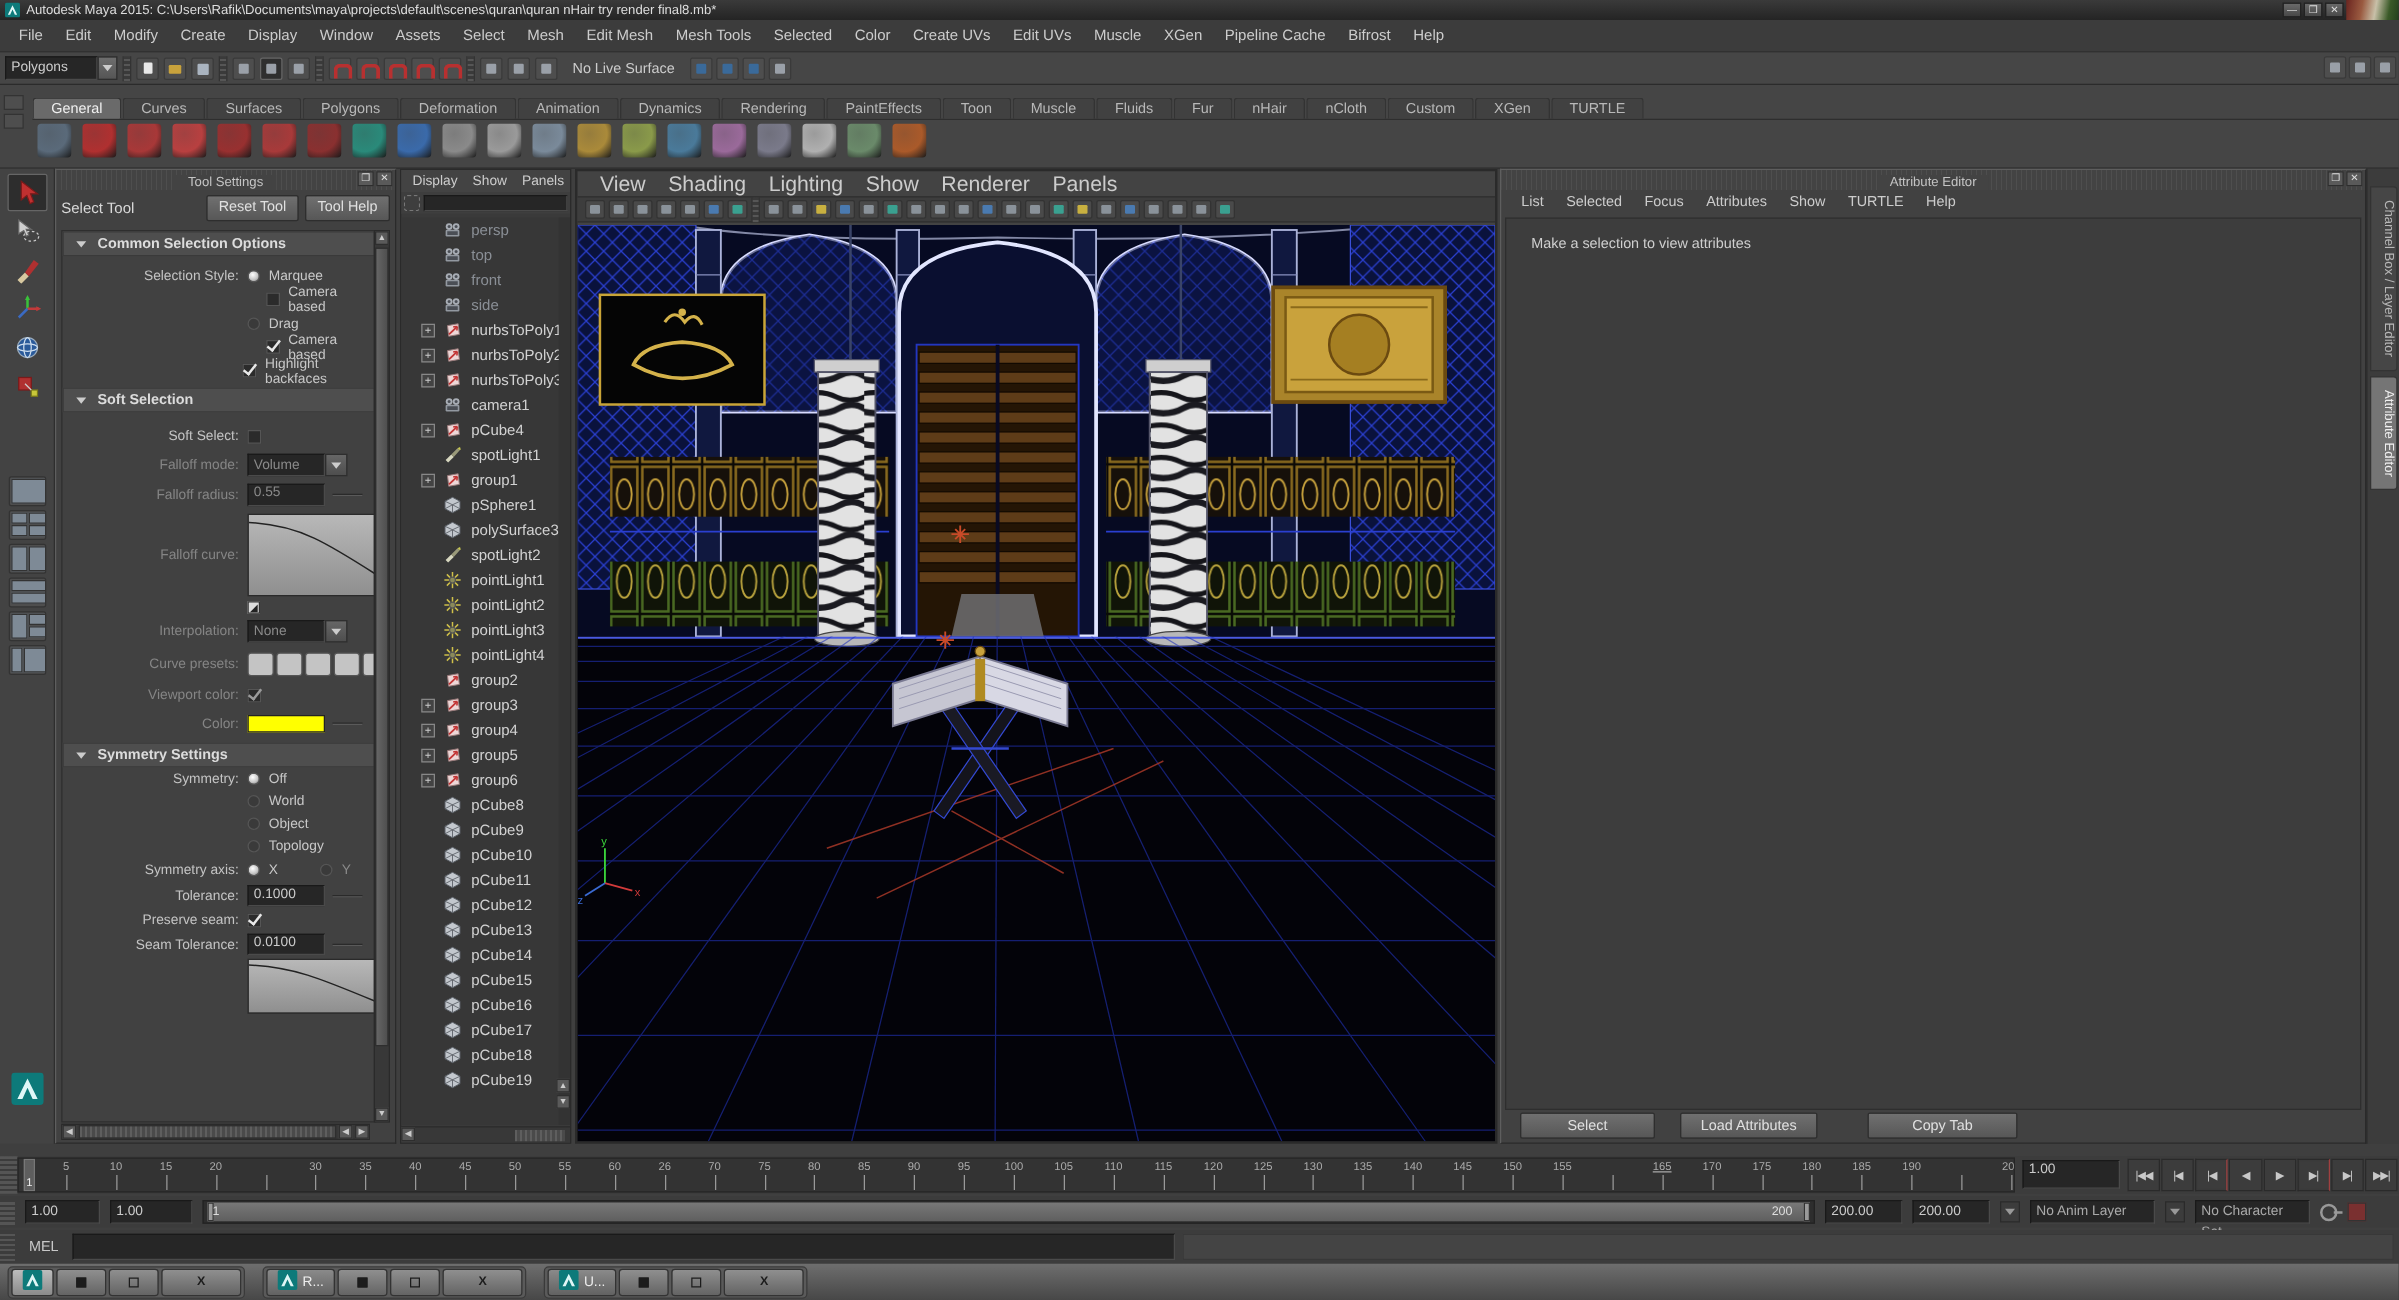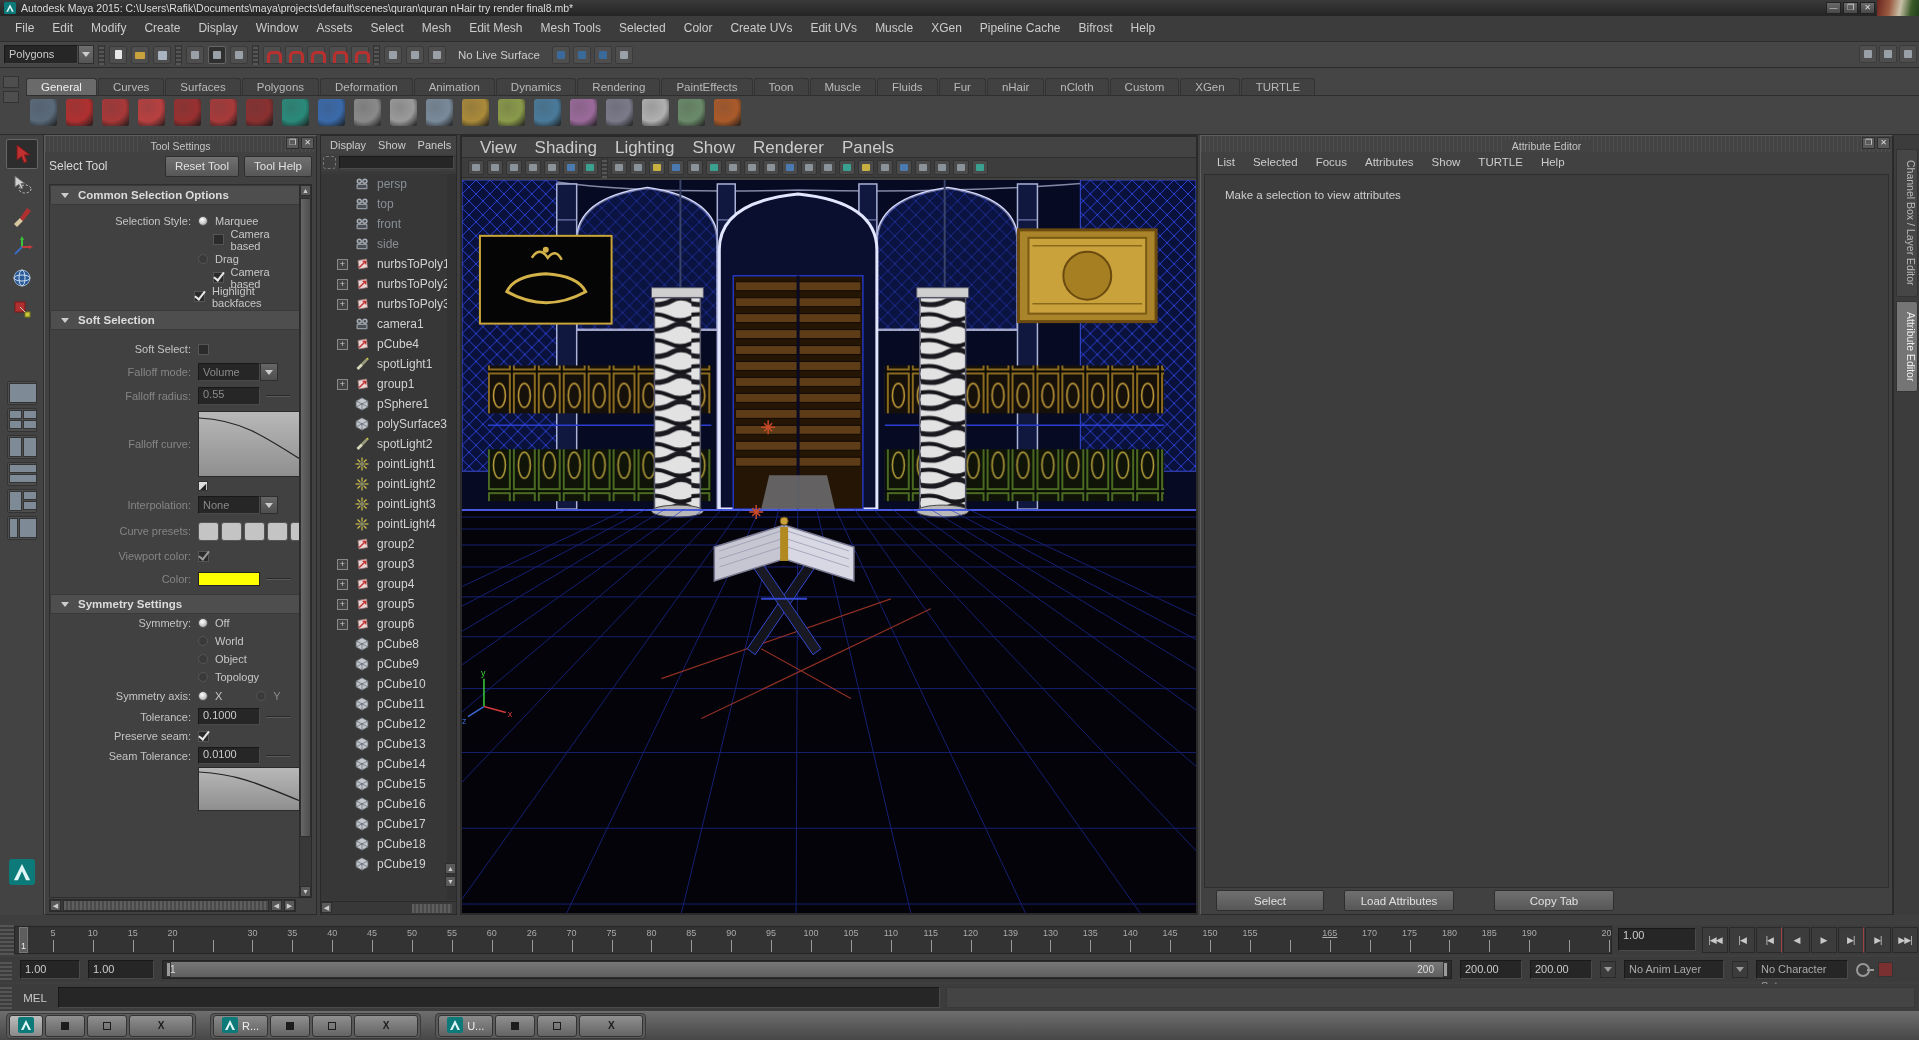--- a/index.html
+++ b/index.html
@@ -1173,21 +1173,21 @@
       <span class="tick-lbl" style="left: 796.02px;">100</span>
       <span class="tick-line" style="left: 796.02px;"></span>
       <span class="tick-lbl" style="left: 835.92px;">105</span>
       <span class="tick-line" style="left: 835.92px;"></span>
       <span class="tick-lbl" style="left: 875.82px;">110</span>
       <span class="tick-line" style="left: 875.82px;"></span>
       <span class="tick-lbl" style="left: 915.72px;">115</span>
       <span class="tick-line" style="left: 915.72px;"></span>
       <span class="tick-lbl" style="left: 955.62px;">120</span>
       <span class="tick-line" style="left: 955.62px;"></span>
-      <span class="tick-lbl" style="left: 995.52px;">139</span>
+      <span class="tick-lbl" style="left: 995.52px;">125</span>
       <span class="tick-line" style="left: 995.52px;"></span>
       <span class="tick-lbl" style="left: 1035.42px;">130</span>
       <span class="tick-line" style="left: 1035.42px;"></span>
       <span class="tick-lbl" style="left: 1075.32px;">135</span>
       <span class="tick-line" style="left: 1075.32px;"></span>
       <span class="tick-lbl" style="left: 1115.22px;">140</span>
       <span class="tick-line" style="left: 1115.22px;"></span>
       <span class="tick-lbl" style="left: 1155.12px;">145</span>
       <span class="tick-line" style="left: 1155.12px;"></span>
       <span class="tick-lbl" style="left: 1195.02px;">150</span>

